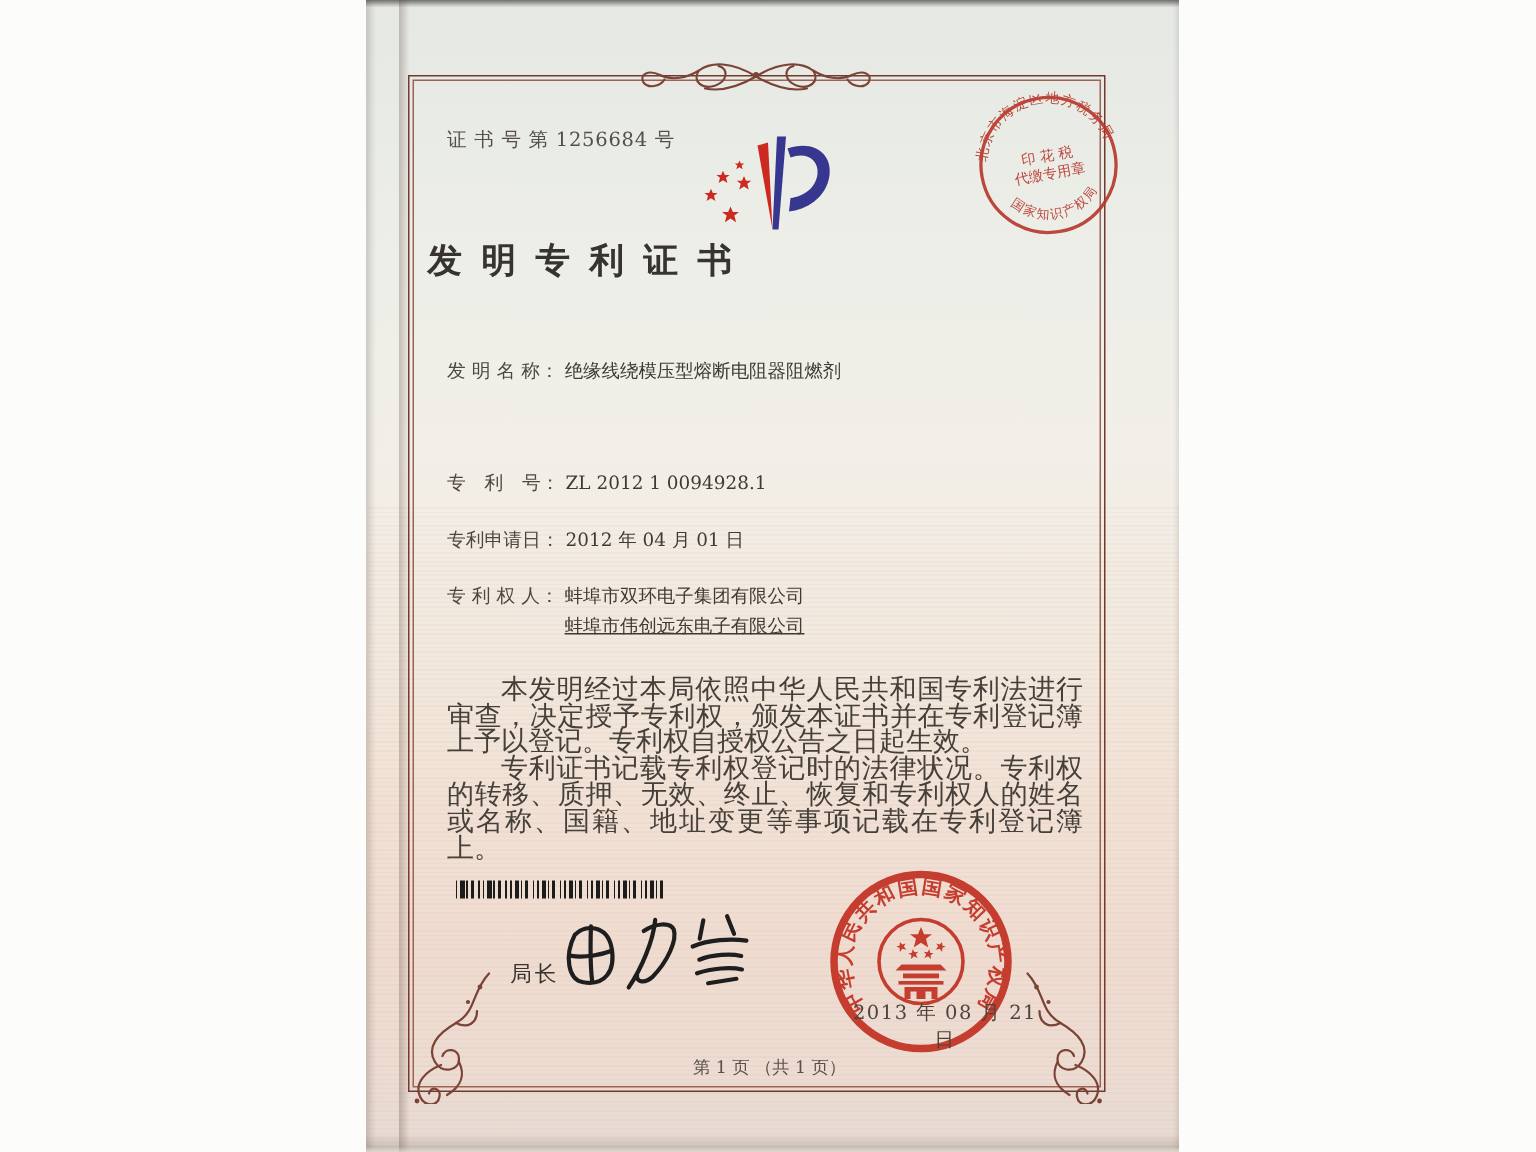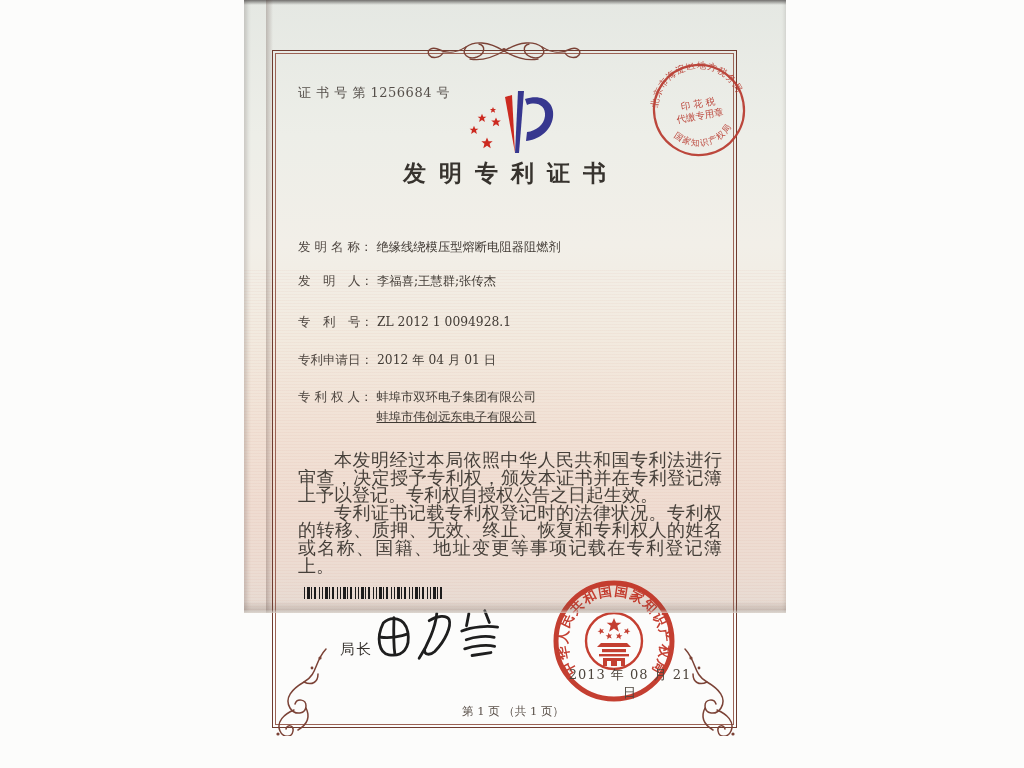--- a/index.html
+++ b/index.html
@@ -1,20 +1,20 @@
 <!DOCTYPE html>
 <html><head>
 <meta charset="utf-8">
 <style>
   html,body{margin:0;padding:0;background:#fcfcfc;}
   *{box-sizing:border-box;}
   .canvas{position:relative;width:1024px;height:768px;background:#fcfcfb;overflow:hidden;
           font-family:"DejaVu Serif","Liberation Serif",serif;}
   
-  .page{position:absolute;left:244px;top:0;width:542px;height:613px;
+  .page{position:absolute;left:244px;top:0;width:542px;height:768px;
         background:linear-gradient(180deg,#e5e8e3 0%,#edeee8 22%,#f2efe8 40%,#f2eadf 55%,
                    #f1e1d5 70%,#efdcd1 83%,#ecdcd2 93%,#e6dbd3 100%);
         box-shadow:inset 3px 0 4px rgba(40,30,28,.18), inset -2px 0 3px rgba(60,50,45,.10);}
   .texture{position:absolute;left:0;right:0;top:44%;bottom:0;pointer-events:none;
         background:repeating-linear-gradient(0deg,rgba(195,115,95,.055) 0 1px,rgba(255,255,255,0) 1px 3px);}
   .topedge{position:absolute;top:0;left:0;right:0;height:5px;
         background:linear-gradient(180deg,rgba(25,20,20,.5),rgba(25,20,20,0));}
   .bottomedge{position:absolute;bottom:0;left:0;right:0;height:12px;
         background:linear-gradient(180deg,rgba(0,0,0,0),rgba(110,95,88,.22) 70%,rgba(230,228,222,.7));}
   .gutter{position:absolute;left:22px;top:0;bottom:0;width:7px;
@@ -24,21 +24,21 @@
         border:1.5px solid #6f3b2f;}
   .frame::after{content:"";position:absolute;inset:2px;border:1px solid #9c6355;}
   .orn{position:absolute;color:#7b4236;}
   .orn-top{left:178px;top:39px;}
   .orn-bl{left:24px;top:646px;}
   .orn-br{left:437px;top:646px;transform:scaleX(-1);}
   
   .certno{position:absolute;left:54px;top:84px;font-size:13px;color:#554f4a;letter-spacing:.5px;}
   .logo{position:absolute;left:215px;top:85px;}
   .taxseal{position:absolute;left:407px;top:62px;transform:rotate(-10deg);opacity:.92;}
-  .title{position:absolute;left:28px;top:158px;width:465px;text-align:center;
+  .title{position:absolute;left:28px;top:158px;width:465px;
         font-size:23px;font-weight:700;color:#37332e;letter-spacing:13px;text-indent:13px;}
   
   .frow{position:absolute;left:54px;font-size:12.5px;color:#443d37;white-space:nowrap;}
   .flabel{color:#4e4640;}
   .fvalue{margin-left:4px;font-size:12.3px;color:#403a34;}
   .fvalue .v2{margin-left:0;text-decoration:underline;}
   
   .body-text{position:absolute;left:54px;top:451px;width:424px;font-size:18px;
         line-height:17.6px;color:#46403a;text-align:justify;}
   .body-text p{margin:0;text-indent:2em;}
@@ -122,23 +122,20 @@
       <text font-size="8.6" letter-spacing="1"><textPath href="#taxArcBot" startOffset="50%" text-anchor="middle">国家知识产权局</textPath></text>
       <text x="0" y="-3" text-anchor="middle" font-size="9.5">印 花 税</text>
       <text x="0" y="9" text-anchor="middle" font-size="9.5">代缴专用章</text>
     </svg>
 
     <div class="title">发明专利证书</div>
 
     <div class="frow" style="top:239px">
       <span class="flabel">发 明 名 称：</span><span class="fvalue">绝缘线绕模压型熔断电阻器阻燃剂</span>
     </div>
-    <div class="frow" style="top:273px">
-      <span class="flabel">发　明　人：</span><span class="fvalue">李福喜;王慧群;张传杰</span>
-    </div>
     <div class="frow" style="top:314px">
       <span class="flabel">专　利　号：</span><span class="fvalue">ZL 2012 1 0094928.1</span>
     </div>
     <div class="frow" style="top:352px">
       <span class="flabel">专利申请日：</span><span class="fvalue">2012 年 04 月 01 日</span>
     </div>
     <div class="frow" style="top:389px">
       <span class="flabel" style="vertical-align:top">专 利 权 人：</span><span class="fvalue" style="display:inline-block"><span style="display:block">蚌埠市双环电子集团有限公司</span><span class="v2" style="display:block;margin-top:3px">蚌埠市伟创远东电子有限公司</span></span>
     </div>
 

